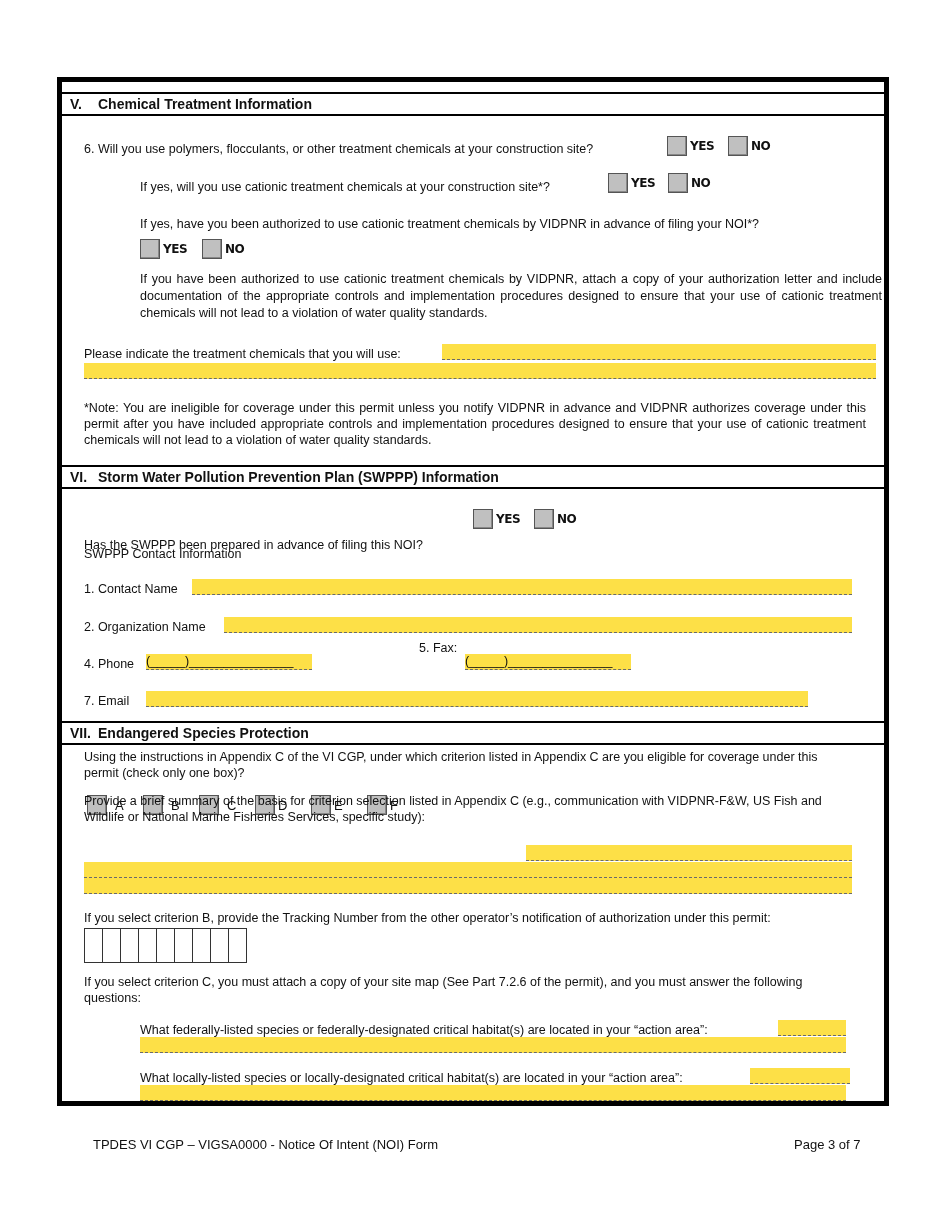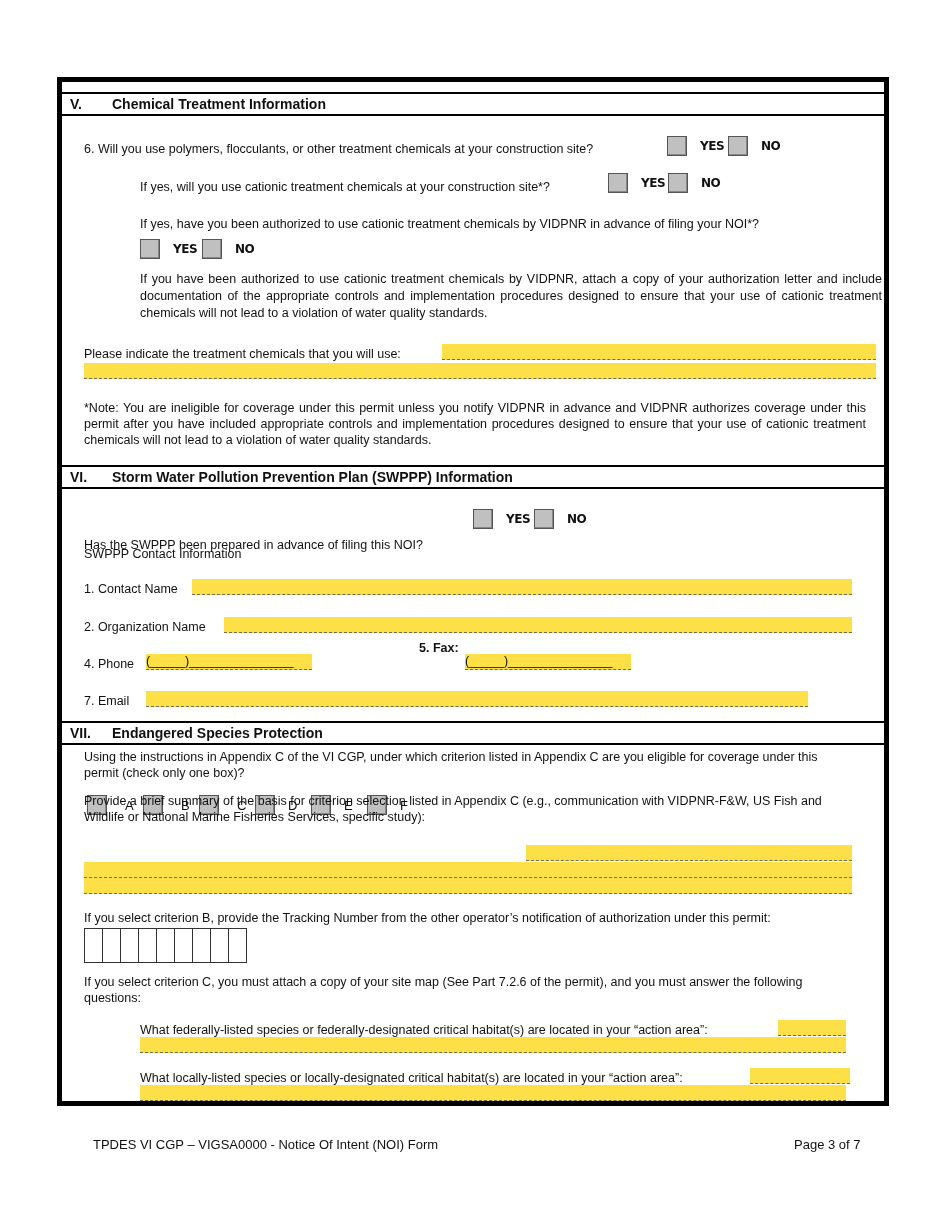--- a/index.html
+++ b/index.html
@@ -10,33 +10,33 @@
     .frame {
       position: absolute; left: 57px; top: 77px; width: 822px; height: 1019px;
       border: 5px solid #000;
     }
     .sec-head {
       position: absolute; left: 0; right: 0; height: 20px;
       border-top: 2px solid #000; border-bottom: 2px solid #000;
       font-weight: bold; font-size: 14px; line-height: 20px;
     }
     .sec-head .num { position: absolute; left: 8px; }
-    .sec-head .title { position: absolute; left: 50px; }
+    .sec-head .title { position: absolute; left: 36px; }
     .txt { position: absolute; white-space: nowrap; line-height: 16px; }
     .para { position: absolute; line-height: 17px; text-align: justify; white-space: normal; }
     .field {
       position: absolute; height: 15px; background: #fde047;
       border-bottom: 1px dashed #6a6a6a;
     }
     .cb {
       display: inline-block; width: 18px; height: 18px; background: #c0c0c0;
       border: 1px solid #555; box-shadow: inset -1px -1px 0 #888;
       vertical-align: middle;
     }
-    .opt { position: absolute; display: flex; align-items: center; gap: 13px; }
+    .opt { position: absolute; display: flex; align-items: center; gap: 3px; }
     .yn { font-family: "DejaVu Sans", sans-serif; font-weight: bold; font-size: 12px; letter-spacing: -0.5px; }
     .letter { font-size: 13px; margin-left: 5px; }
     .track { position: absolute; display: flex; border: 1px solid #333; }
     .track .cell { width: 17px; height: 33px; border-right: 1px solid #333; }
     .track .cell:last-child { border-right: none; }
     .footer { position: absolute; font-size: 13px; top: 1137px; }
   </style>
 </head>
 <body>
 
@@ -106,21 +106,21 @@
   <div class="field" style="left:130px; top:497px; width:660px;"></div>
 
   <div class="txt" style="left:22px; top:537px;">2. Organization Name</div>
   <div class="field" style="left:162px; top:535px; width:628px;"></div>
 
   <div class="txt" style="left:22px; top:574px;">4. Phone</div>
   <div class="field" style="left:84px; top:572px; width:166px; overflow:hidden; line-height:15px;">
     <span>(_____)_______________</span>
   </div>
 
-  <div class="txt" style="left:357px; top:558px;font-weight:bold;">5. Fax:</div>
+  <div class="txt" style="left:357px; top:558px;">5. Fax:</div>
   <div class="field" style="left:403px; top:572px; width:166px; overflow:hidden; line-height:15px;">
     <span>(_____)_______________</span>
   </div>
 
   <div class="txt" style="left:22px; top:611px;">7. Email</div>
   <div class="field" style="left:84px; top:609px; width:662px;"></div>
 
   <div class="sec-head" style="top:639px;">
     <span class="num">VII.</span>
     <span class="title">Endangered Species Protection</span>

